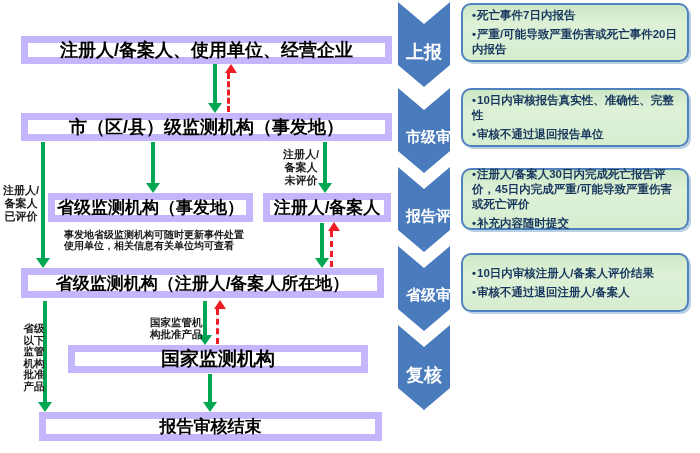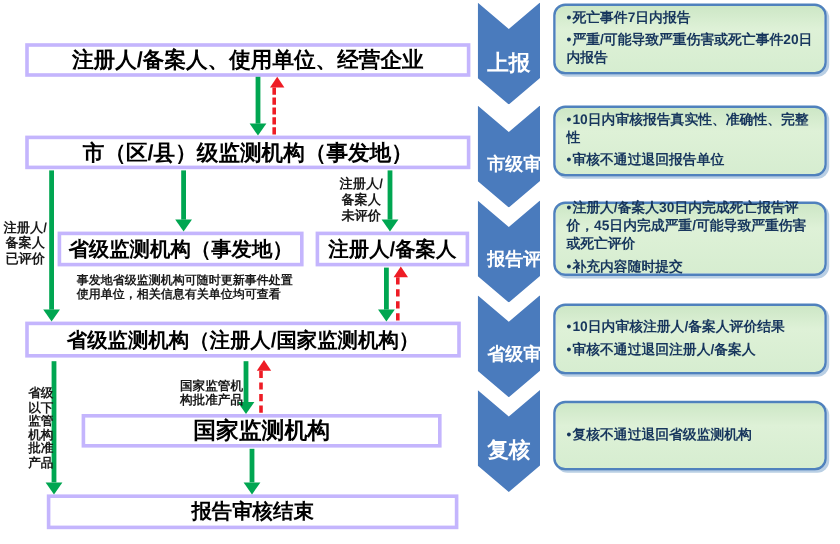--- a/index.html
+++ b/index.html
@@ -3,21 +3,21 @@
 <meta charset="utf-8">
 <style>
   html,body{margin:0;padding:0;background:#fff;}
   #canvas{
     position:relative;width:700px;height:453px;background:#ffffff;
     font-family:"Liberation Sans","DejaVu Sans",sans-serif;
     overflow:hidden;
   }
   
   .fbox{
-    position:absolute;background:#fff;border:3px solid #c4b5fd;
+    position:absolute;background:#fff;border:7px solid #c4b5fd;
     display:flex;align-items:center;justify-content:center;
     font-weight:bold;color:#000;box-sizing:border-box;white-space:nowrap;
   }
   
   .garrow{position:absolute;width:4px;background:#00a651;}
   .garrow::after{
     content:"";position:absolute;left:50%;transform:translateX(-50%);
     bottom:-10px;border:7px solid transparent;border-bottom:0;
     border-top:10px solid #00a651;
   }
@@ -61,21 +61,21 @@
 <div id="canvas">
 
   <div class="fbox" style="left:21px;top:36px;width:371px;height:28px;font-size:18px">注册人/备案人、使用单位、经营企业</div>
 
   <div class="fbox" style="left:21px;top:113px;width:371px;height:28px;font-size:18px">市（区/县）级监测机构（事发地）</div>
 
   <div class="fbox" style="left:263px;top:193px;width:128px;height:29px;font-size:17px">注册人/备案人</div>
 
   <div class="fbox" style="left:48px;top:193px;width:205px;height:29px;font-size:17px">省级监测机构（事发地）</div>
 
-  <div class="fbox" style="left:21px;top:268px;width:363px;height:30px;font-size:17px">省级监测机构（注册人/国家监测机构）</div>
+  <div class="fbox" style="left:21px;top:268px;width:363px;height:30px;font-size:17px">省级监测机构（注册人/备案人所在地）</div>
 
   <div class="fbox" style="left:68px;top:345px;width:300px;height:28px;font-size:19px">国家监测机构</div>
 
   <div class="fbox" style="left:39px;top:412px;width:343px;height:29px;font-size:17px">报告审核结束</div>
 
   <div class="garrow" style="left:213px;top:64px;height:39px"></div>
   <div class="garrow" style="left:151px;top:142px;height:41px"></div>
   <div class="garrow" style="left:323px;top:142px;height:41px"></div>
   <div class="garrow" style="left:41px;top:142px;height:116px"></div>
   <div class="garrow" style="left:320px;top:223px;height:35px"></div>
@@ -127,17 +127,14 @@
   <div class="info" style="top:168px;height:62px">
     <div class="bullet">注册人/备案人30日内完成死亡报告评价，45日内完成严重/可能导致严重伤害或死亡评价</div>
     <div class="bullet">补充内容随时提交</div>
   </div>
 
   <div class="info" style="top:253px;height:59px">
     <div class="bullet">10日内审核注册人/备案人评价结果</div>
     <div class="bullet">审核不通过退回注册人/备案人</div>
   </div>
 
-  <div class="info" style="top:334px;height:58px">
-    <div class="bullet">复核不通过退回省级监测机构</div>
-  </div>
 
 </div>
 
 </body></html>

